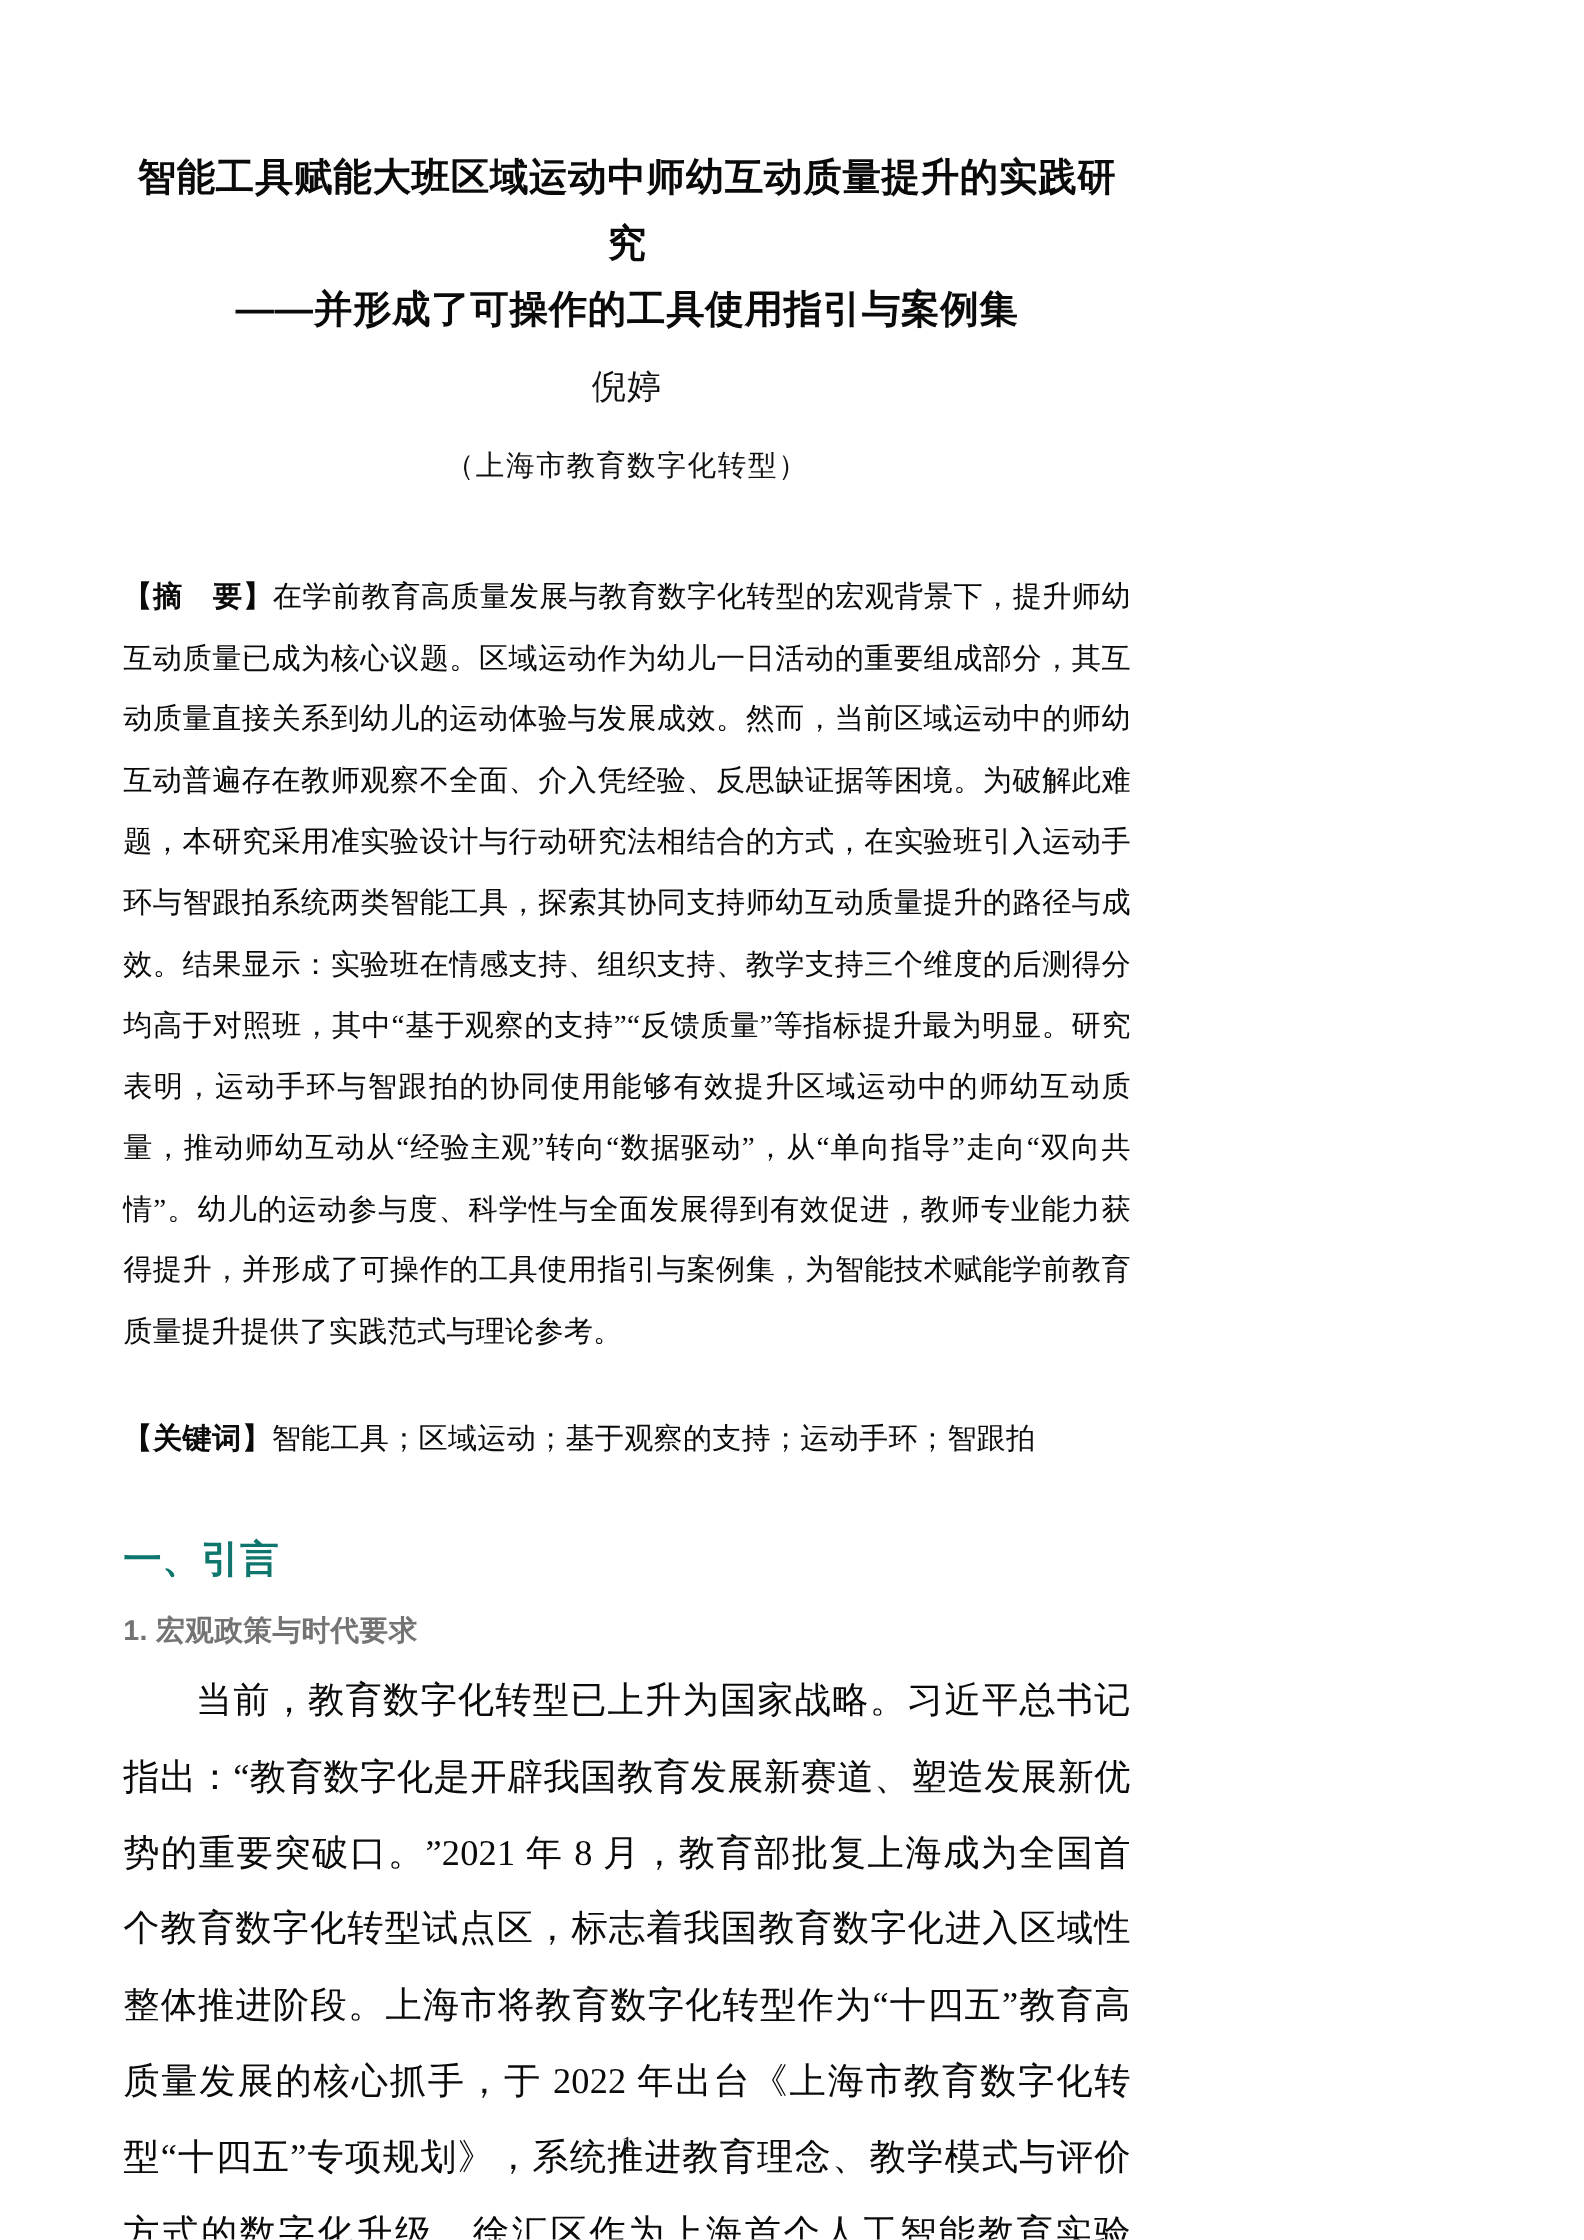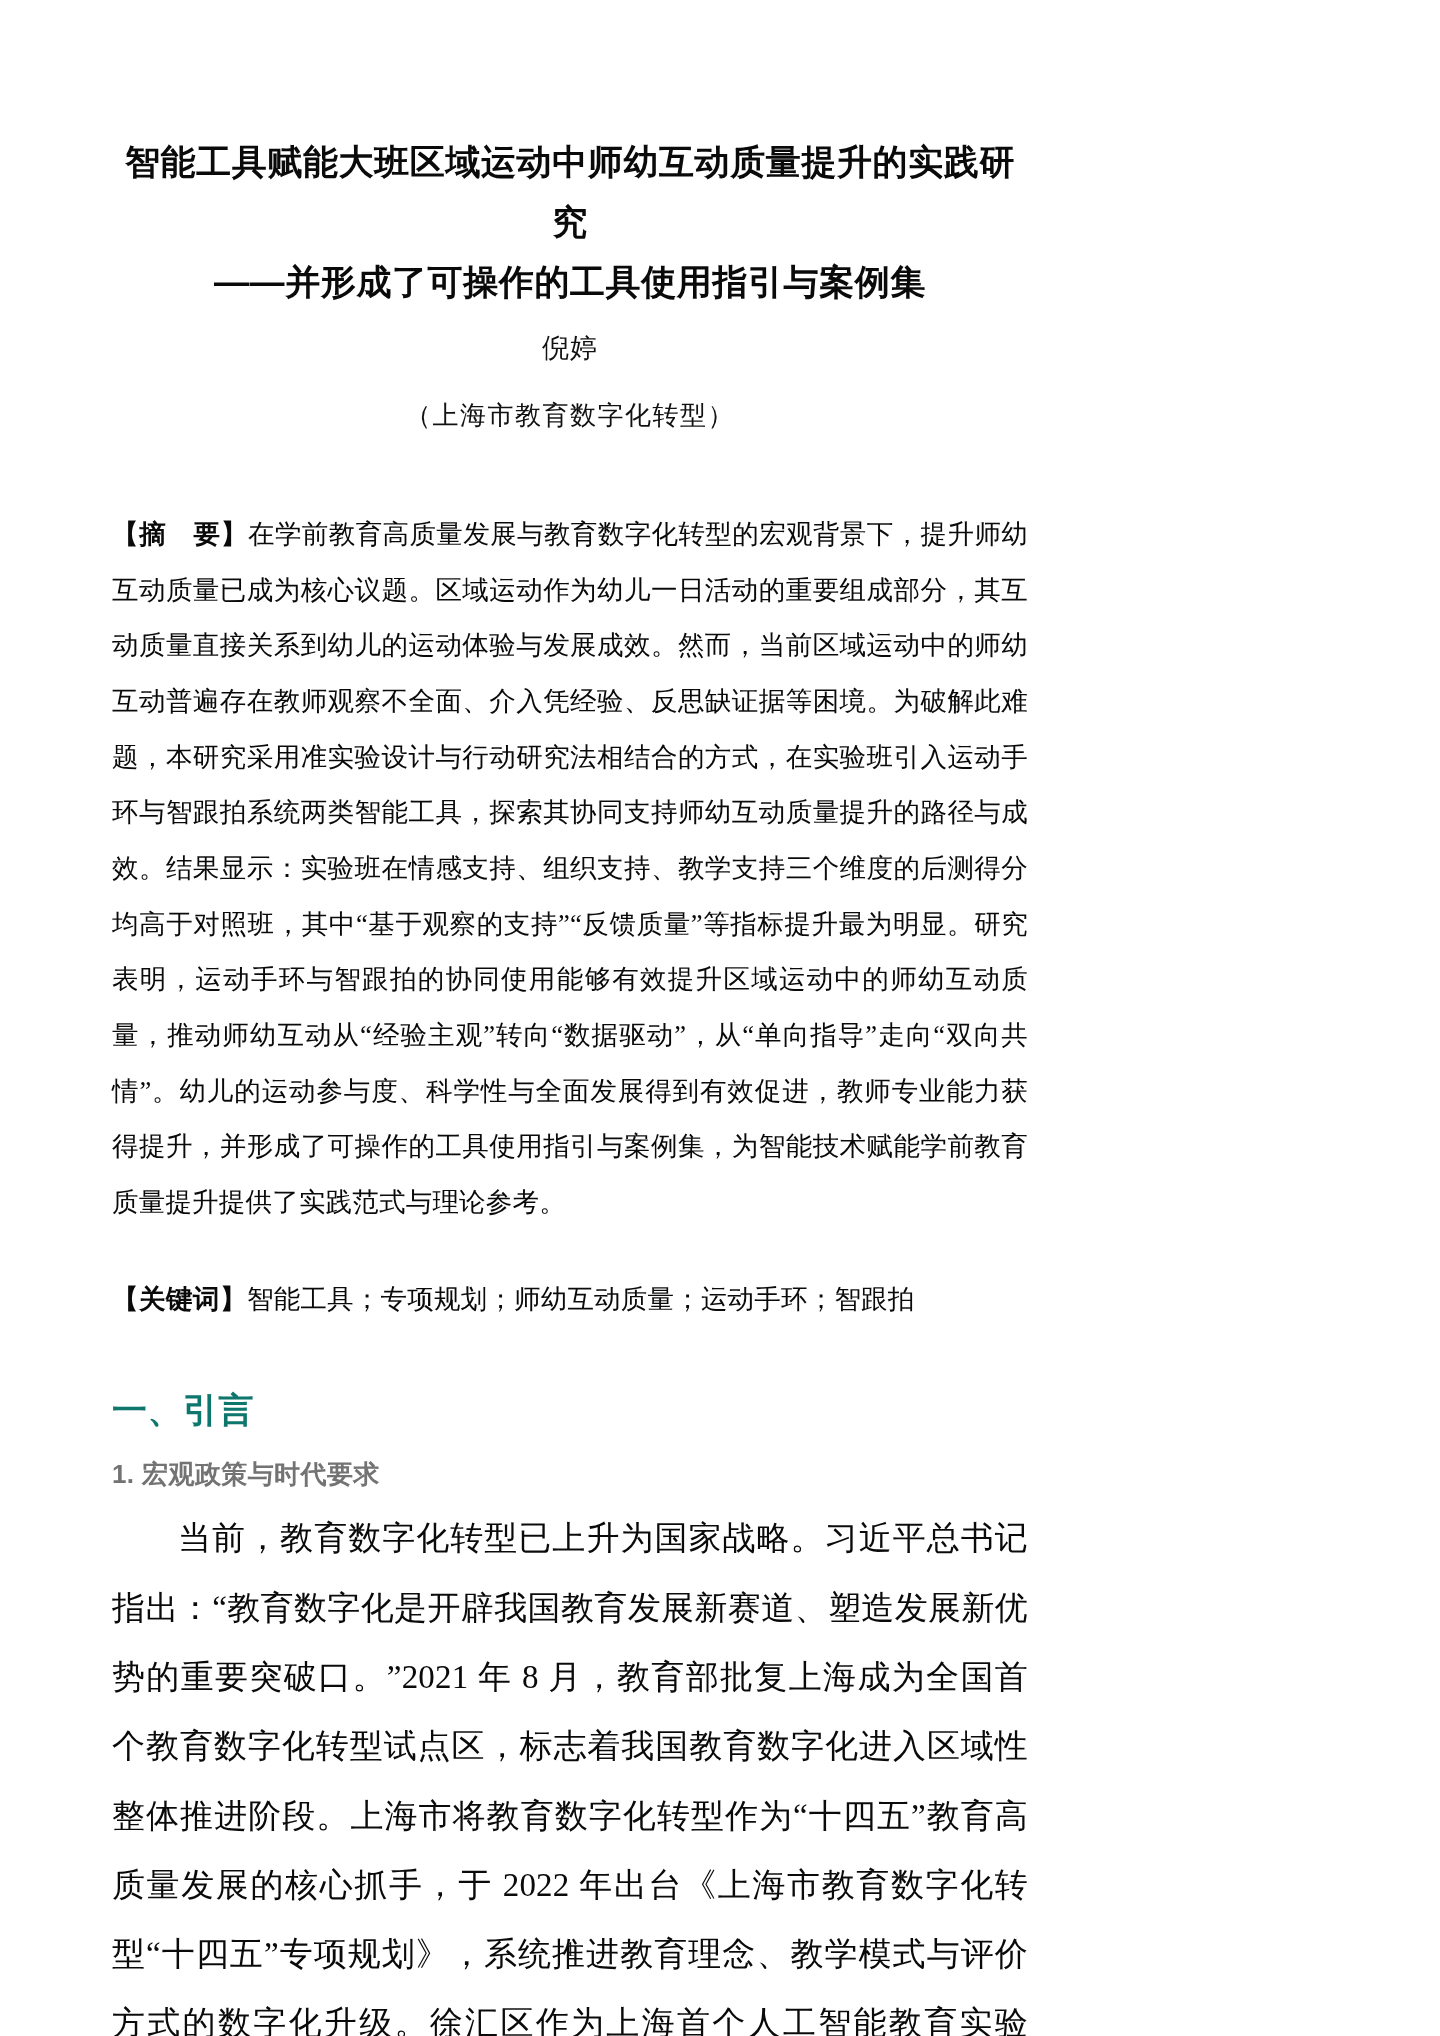--- a/index.html
+++ b/index.html
@@ -43,21 +43,21 @@
     font-family: "Liberation Sans", "DejaVu Sans", sans-serif;
     font-weight: 700;
     font-size: 35px;
     line-height: 1.72;
     letter-spacing: 0.6px;
     margin: 0;
     color: #0a0a0a;
   }
   .doc-author {
     font-family: "Liberation Serif", "DejaVu Serif", serif;
-    font-size: 27px;
+    font-size: 31px;
     line-height: 2.0;
     margin: 8px 0 0 0;
     letter-spacing: 1px;
     color: #111;
   }
   .doc-affiliation {
     font-family: "Liberation Serif", "DejaVu Serif", serif;
     font-size: 26px;
     line-height: 2.1;
     margin: 14px 0 0 0;
@@ -164,21 +164,21 @@
     <h2 class="doc-subtitle">——并形成了可操作的工具使用指引与案例集</h2>
     <p class="doc-author">倪婷</p>
     <p class="doc-affiliation">（上海市教育数字化转型）</p>
   </div>
 
   <div class="abstract-block">
     <p class="abstract-para"><span class="label-bold">【摘　要】</span><span>在学前教育高质量发展与教育数字化转型的宏观背景下，提升师幼互动质量已成为核心议题。区域运动作为幼儿一日活动的重要组成部分，其互动质量直接关系到幼儿的运动体验与发展成效。然而，当前区域运动中的师幼互动普遍存在教师观察不全面、介入凭经验、反思缺证据等困境。为破解此难题，本研究采用准实验设计与行动研究法相结合的方式，在实验班引入运动手环与智跟拍系统两类智能工具，探索其协同支持师幼互动质量提升的路径与成效。结果显示：实验班在情感支持、组织支持、教学支持三个维度的后测得分均高于对照班，其中“基于观察的支持”“反馈质量”等指标提升最为明显。研究表明，运动手环与智跟拍的协同使用能够有效提升区域运动中的师幼互动质量，推动师幼互动从“经验主观”转向“数据驱动”，从“单向指导”走向“双向共情”。幼儿的运动参与度、科学性与全面发展得到有效促进，教师专业能力获得提升，并形成了可操作的工具使用指引与案例集，为智能技术赋能学前教育质量提升提供了实践范式与理论参考。</span></p>
   </div>
 
   <div class="keywords-block">
-    <p class="keywords-para"><span class="label-bold">【关键词】</span><span>智能工具；专项规划；师幼互动质量；运动手环；智跟拍</span></p>
+    <p class="keywords-para"><span class="label-bold">【关键词】</span><span>智能工具；区域运动；基于观察的支持；运动手环；智跟拍</span></p>
   </div>
 
   <div class="sections">
     <h3 class="h1-heading">一、引言</h3>
     <h5 class="h3-heading">1. 宏观政策与时代要求</h5>
     <p class="body-para">当前，教育数字化转型已上升为国家战略。习近平总书记指出：“教育数字化是开辟我国教育发展新赛道、塑造发展新优势的重要突破口。”2021 年 8 月，教育部批复上海成为全国首个教育数字化转型试点区，标志着我国教育数字化进入区域性整体推进阶段。上海市将教育数字化转型作为“十四五”教育高质量发展的核心抓手，于 2022 年出台《上海市教育数字化转型“十四五”专项规划》，系统推进教育理念、教学模式与评价方式的数字化升级。徐汇区作为上海首个人工智能教育实验区、教育大模型示范基地，同步出台专项规</p>
   </div>
 
   <div class="page-footer">
     <span class="page-number">1</span>

